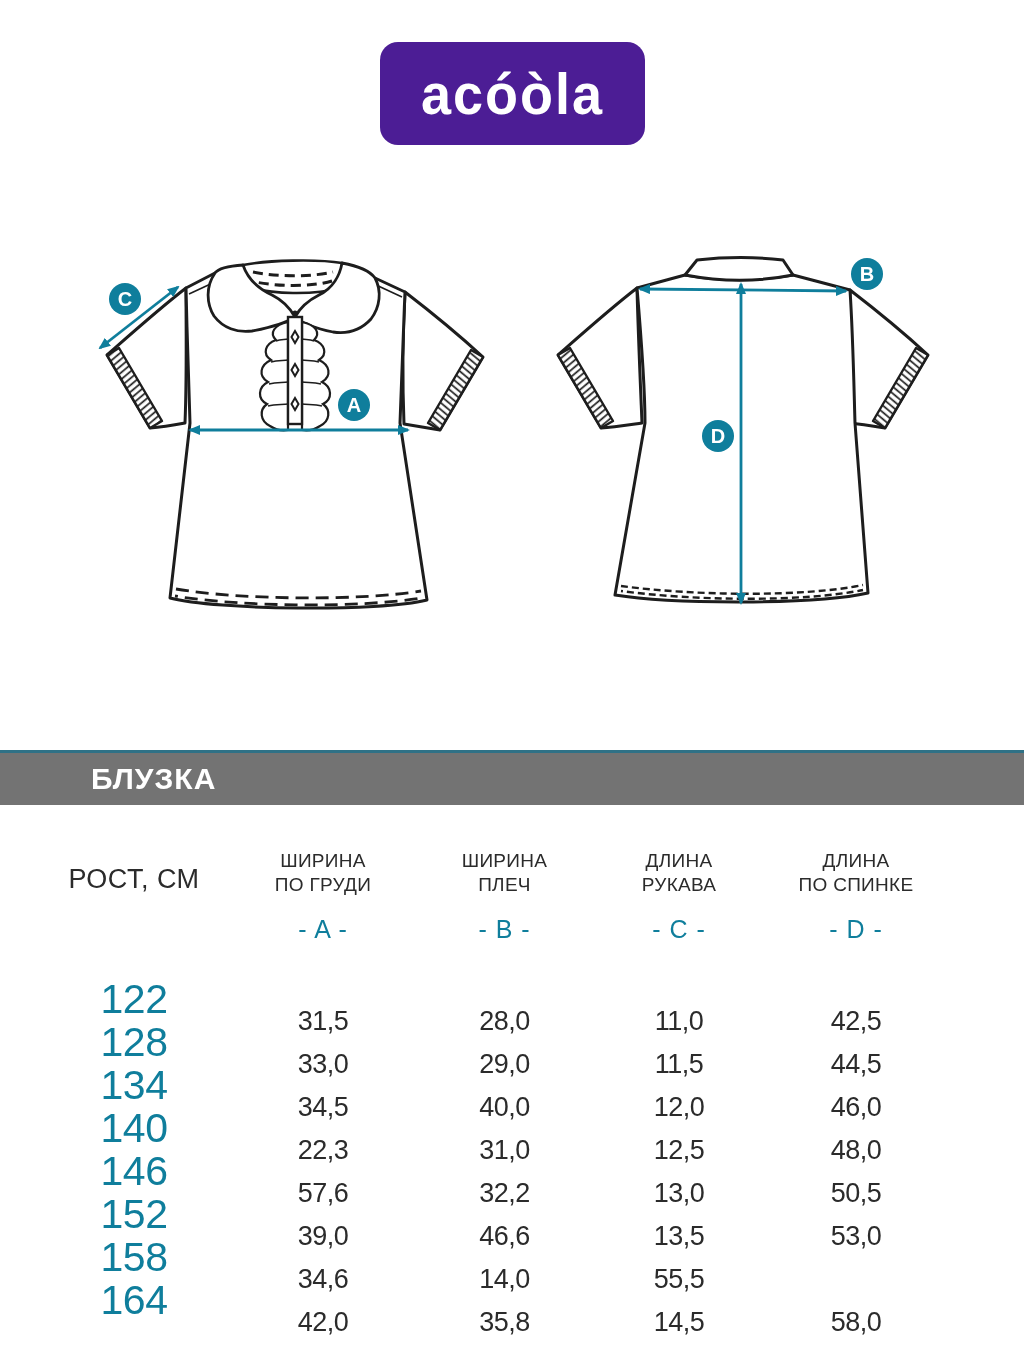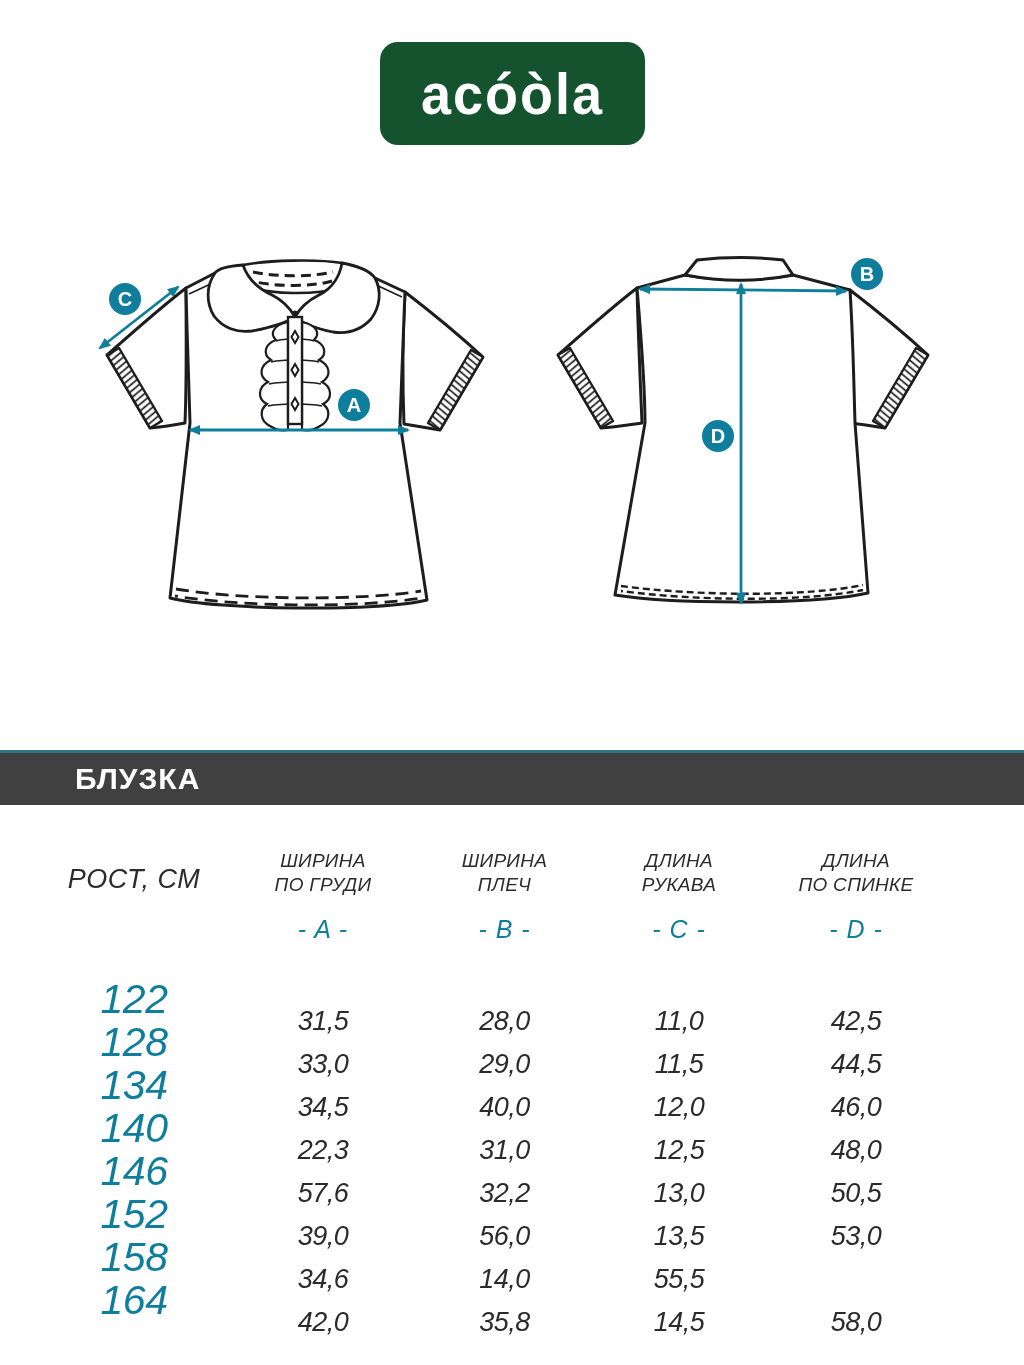--- a/index.html
+++ b/index.html
@@ -3,41 +3,41 @@
 <meta charset="utf-8">
 <style>
   html,body{margin:0;padding:0;background:#fff;}
   .page{
     position:relative;width:1024px;height:1365px;background:#fff;overflow:hidden;
     font-family:"Liberation Sans",sans-serif;color:#2b2b2b;
   }
   
   .logo{
     position:absolute;left:380px;top:42px;width:265px;height:103px;
-    background:#14532d;border-radius:18px;
+    background:#4c1d95;border-radius:18px;
     display:flex;align-items:center;justify-content:center;
   }
   .logo span{
     color:#fff;font-size:54px;font-weight:bold;letter-spacing:2px;line-height:1;
     transform:scaleY(1.05);
   }
   
   .svg-front{position:absolute;left:90px;top:240px;}
   .svg-back{position:absolute;left:545px;top:240px;}
   
   .banner{
     position:absolute;left:0;top:750px;width:1024px;height:55px;
-    background:#404040;border-top:3px solid #2f7186;box-sizing:border-box;
-    display:flex;align-items:center;
+    background:#737373;border-top:3px solid #2f7186;box-sizing:border-box;
+    display:flex;align-items:center;padding-left:16px;
   }
   .banner span{
     color:#fff;font-weight:bold;font-size:30px;letter-spacing:1px;padding-left:75px;
   }
   
-  .size-table{position:absolute;left:40px;top:835px;width:940px;font-style:italic;}
+  .size-table{position:absolute;left:40px;top:835px;width:940px;}
   .trow{display:grid;grid-template-columns:188px 190px 173px 176px 178px;}
   .thead{height:62px;align-items:end;}
   .cell{text-align:center;}
   .rowhdr{font-size:27px;letter-spacing:0.5px;padding-bottom:2px;}
   .colhdr{font-size:19px;line-height:24px;letter-spacing:0.3px;padding-bottom:0;}
   .hdr-inner{display:inline-block;text-align:center;}
   .letters{height:65px;align-items:center;}
   .letter-cell{color:#0f7e9c;font-size:25px;letter-spacing:1px;align-self:center;}
   .drow{height:43px;align-items:center;}
   .size-cell{color:#0f7e9c;font-size:41px;letter-spacing:-0.5px;align-self:center;}
@@ -256,21 +256,21 @@
     <div class="trow drow">
       <div class="cell size-cell">146</div>
       <div class="cell val-cell">57,6</div>
       <div class="cell val-cell">32,2</div>
       <div class="cell val-cell">13,0</div>
       <div class="cell val-cell">50,5</div>
     </div>
     <div class="trow drow">
       <div class="cell size-cell">152</div>
       <div class="cell val-cell">39,0</div>
-      <div class="cell val-cell">56,0</div>
+      <div class="cell val-cell">46,6</div>
       <div class="cell val-cell">13,5</div>
       <div class="cell val-cell">53,0</div>
     </div>
     <div class="trow drow">
       <div class="cell size-cell">158</div>
       <div class="cell val-cell">34,6</div>
       <div class="cell val-cell">14,0</div>
       <div class="cell val-cell">55,5</div>
     </div>
     <div class="trow drow">

